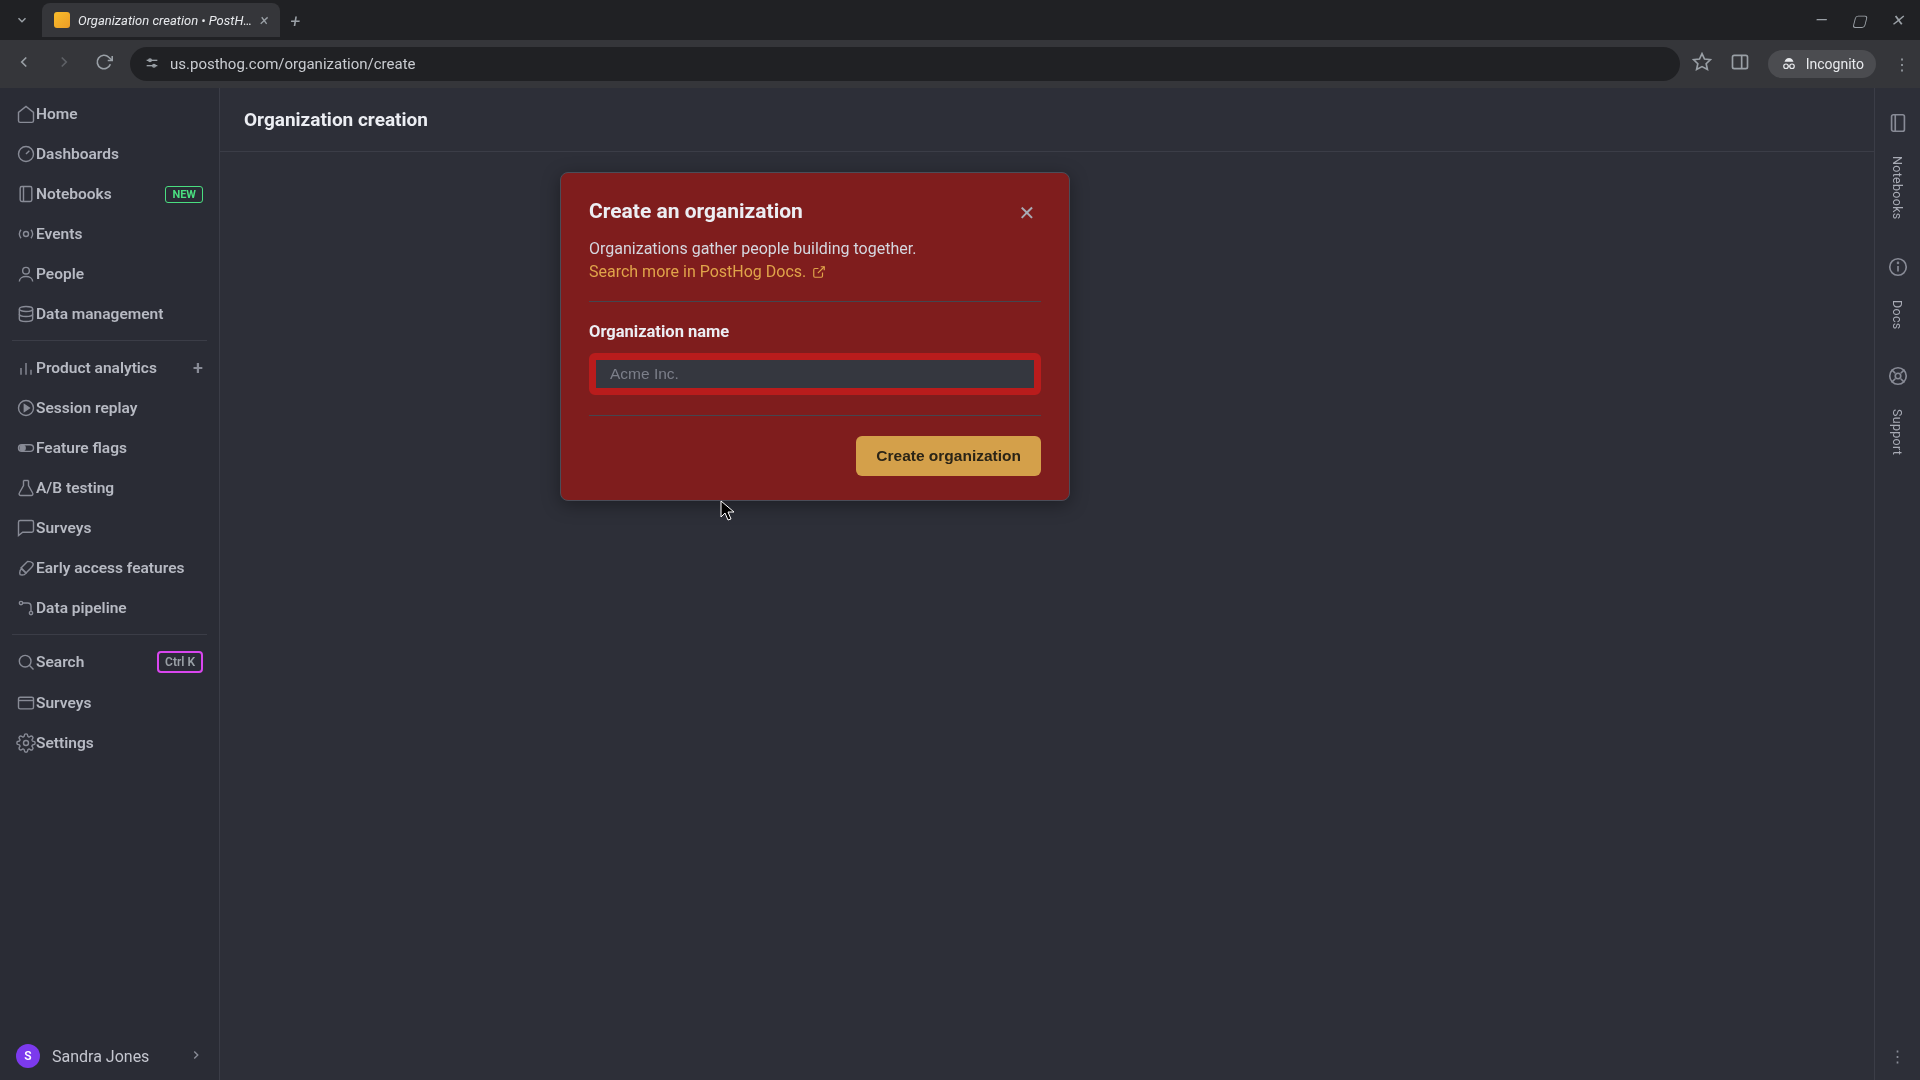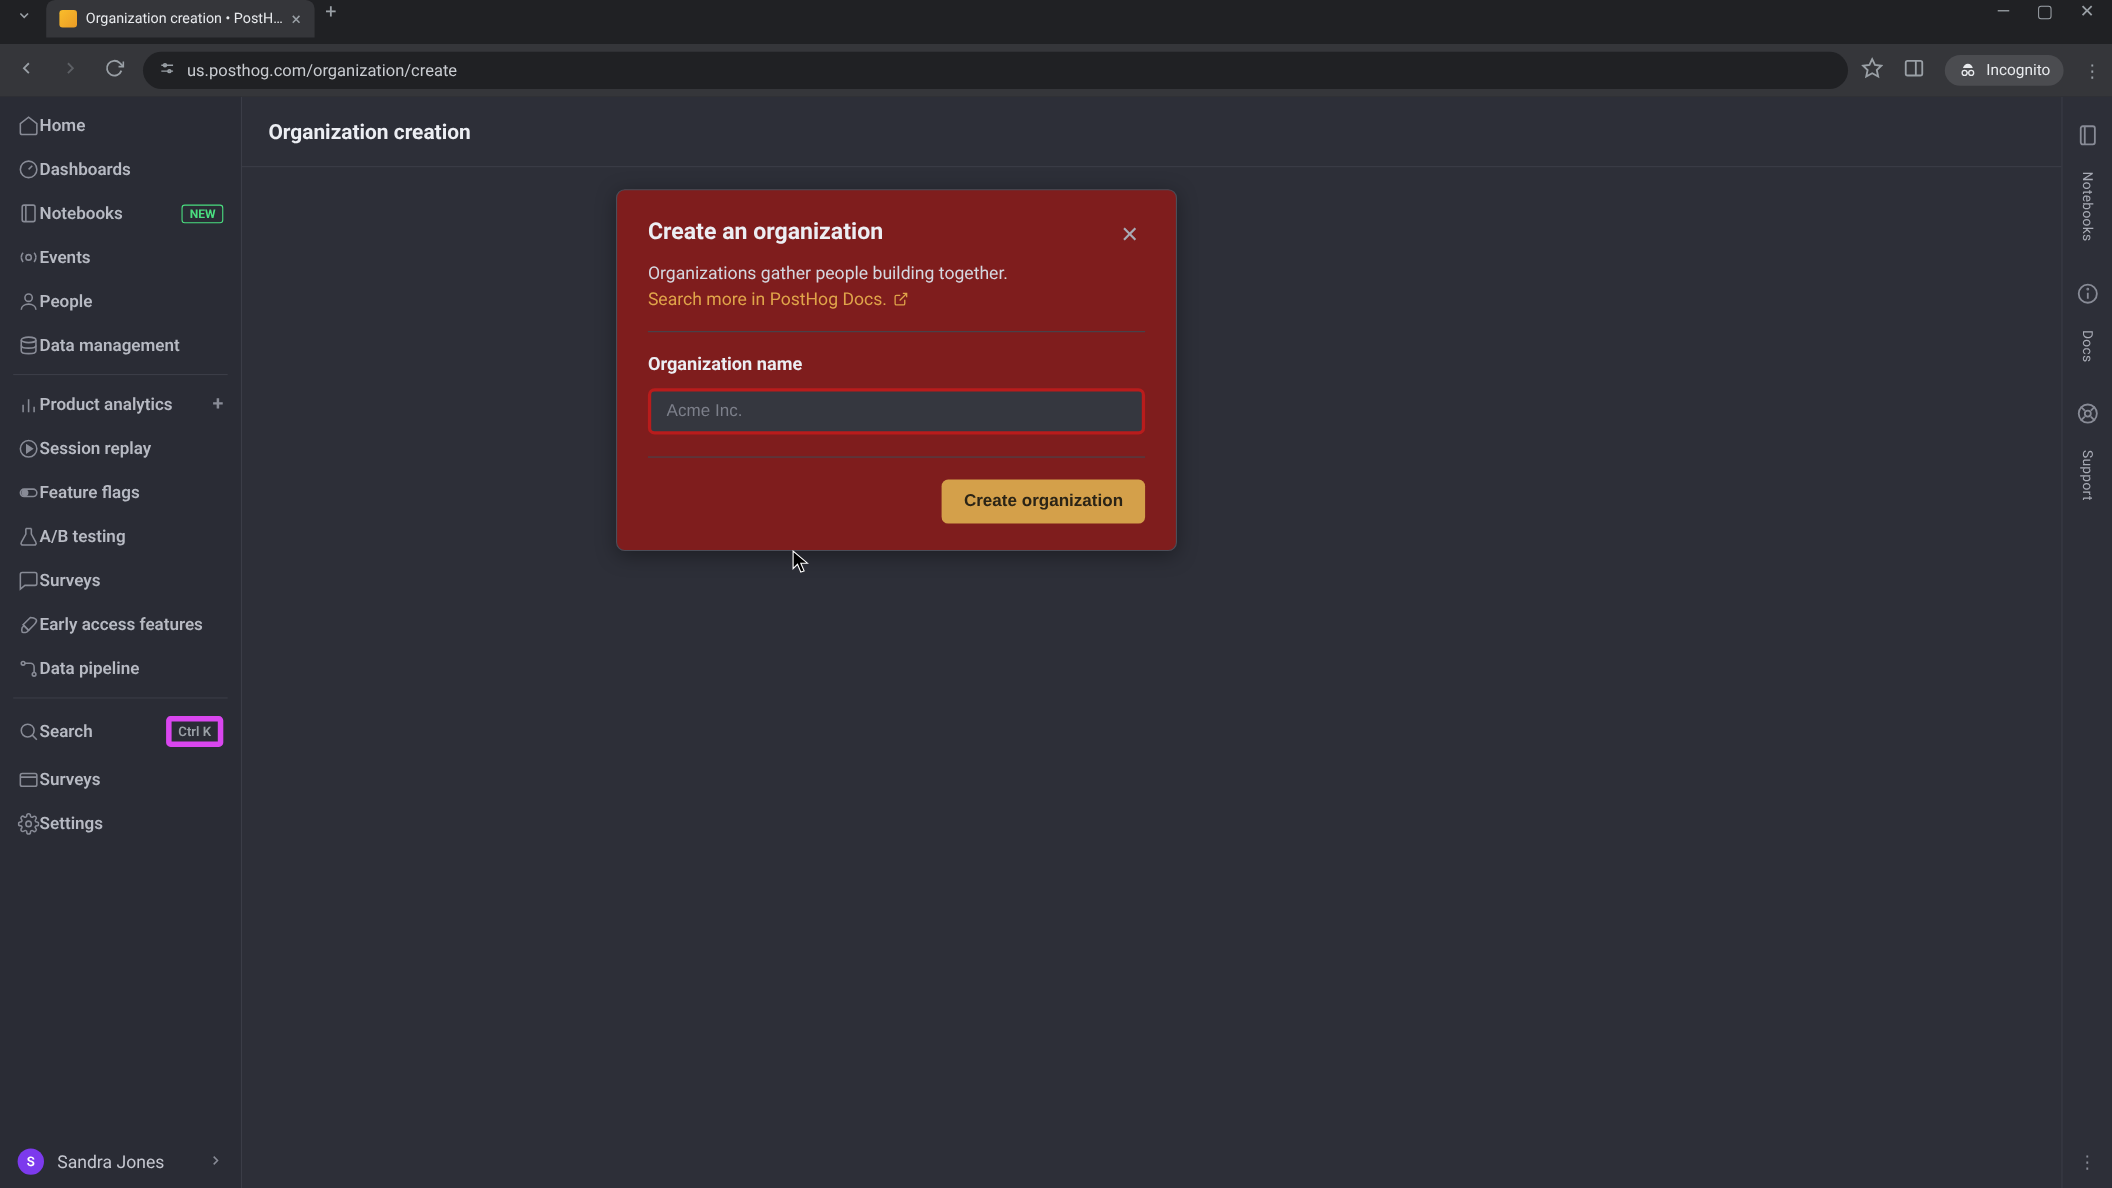--- a/index.html
+++ b/index.html
@@ -8,22 +8,22 @@
   height: 1080px;
   background: #2d2f38;
   font-family: -apple-system, BlinkMacSystemFont, "Segoe UI", Roboto, sans-serif;
   color: #c5c7d0;
   overflow: hidden;
 }
 
 
 .browser-chrome { background: #202124; }
 .tab-bar {
-  display: flex; align-items: flex-start; height: 40px;
-  background: #202124; padding-left: 8px;
+  display: flex; align-items: center; height: 40px;
+  background: #202124; padding-left: 8px; font-style: italic;
 }
 .tab-dropdown {
   width: 28px; height: 28px; display: flex; align-items: center;
   justify-content: center; color: #9aa0a6; cursor: pointer;
 }
 .tab {
   display: flex; align-items: center; gap: 8px;
   background: #35363a; height: 34px; padding: 0 12px;
   border-radius: 8px 8px 0 0; margin-left: 6px;
   color: #e8eaed; font-size: 13px; min-width: 230px;
@@ -70,21 +70,21 @@
 .side-item .icon { width:20px; height:20px; display:flex; align-items:center; justify-content:center; color:#888b96; }
 .side-item .icon svg { width:20px; height:20px; stroke:#888b96; fill:none; stroke-width:1.7; }
 .side-divider { height:1px; background:#3b3d47; margin:6px 12px; }
 .badge-new {
   font-size:11px; font-weight:700; color:#4ade80; border:1px solid #4ade80;
   padding:1px 6px; border-radius:3px; margin-left:auto;
 }
 .side-plus { margin-left:auto; color:#888b96; font-size:18px; }
 .shortcut {
   margin-left:auto; font-size:12px; color:#9aa0a6;
-  border:5px solid #d946ef; padding:2px 6px; border-radius:4px;
+  border:2px solid #d946ef; padding:2px 6px; border-radius:4px;
 }
 .user-row {
   margin-top:auto; display:flex; align-items:center; gap:12px;
   padding:12px 16px; cursor:pointer;
 }
 .avatar {
   width:24px; height:24px; border-radius:50%; background:#7c3aed;
   display:flex; align-items:center; justify-content:center;
   color:#fff; font-size:12px; font-weight:600;
 }
@@ -109,21 +109,21 @@
 .card-title { font-size:21px; font-weight:700; color:#eceef3; }
 .card-close {
   margin-left:auto; color:#a8abb5; font-size:20px; cursor:pointer;
   width:28px; height:28px; display:flex; align-items:center; justify-content:center;
 }
 .card-desc { margin-top:12px; font-size:16px; color:#d5d7df; }
 .doc-link { color:#e0a44a; font-size:16px; display:inline-flex; align-items:center; gap:6px; margin-top:4px; cursor:pointer; }
 .divider { height:1px; background:#44464f; margin:20px 0; }
 .field-label { font-size:16.5px; font-weight:700; color:#eceef3; margin-bottom:12px; }
 .text-input {
-  width:100%; height:42px; background:#35373f; border:3px solid #b91c1c;
+  width:100%; height:42px; background:#35373f; border:7px solid #b91c1c;
   border-radius:6px; padding:0 14px; color:#eceef3; font-size:15.5px;
 }
 .text-input::placeholder { color:#7c7f8a; }
 .card-actions { display:flex; justify-content:flex-end; margin-top:8px; }
 .primary-btn {
   background:#d4a04a; color:#2b2416; font-weight:700; font-size:15.5px;
   border:none; border-radius:6px; padding:11px 20px; cursor:pointer;
 }
 
 

